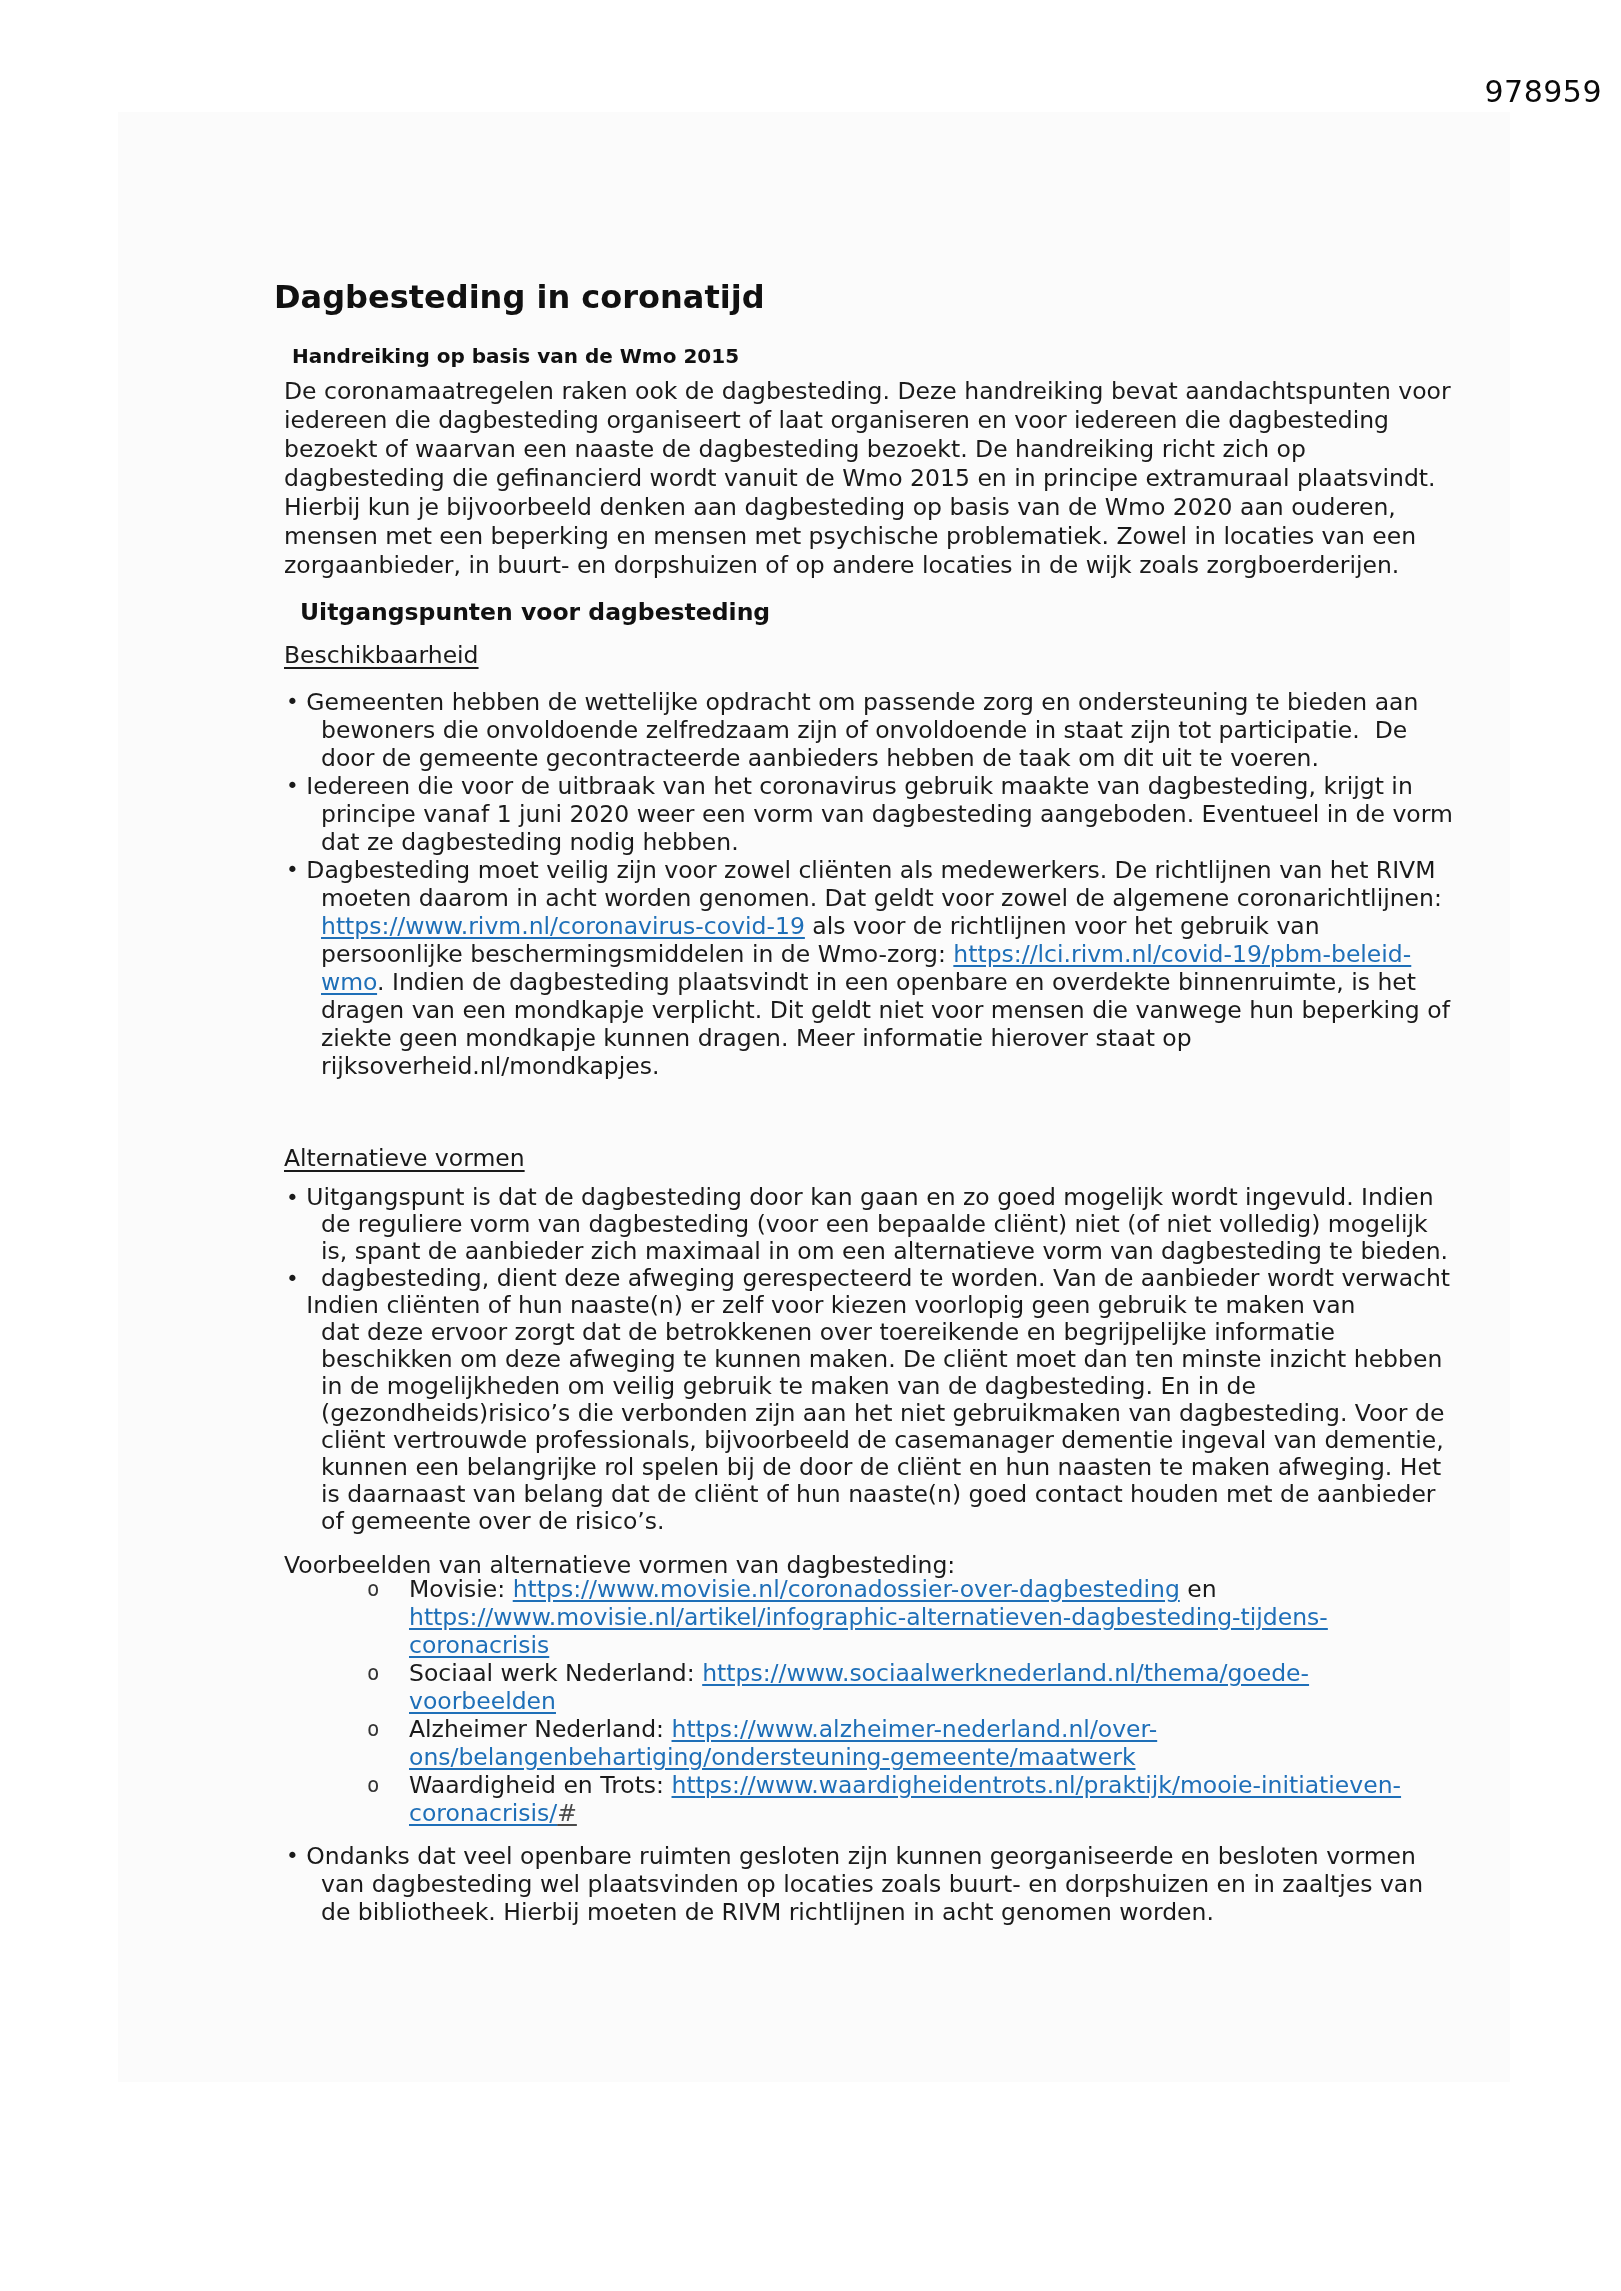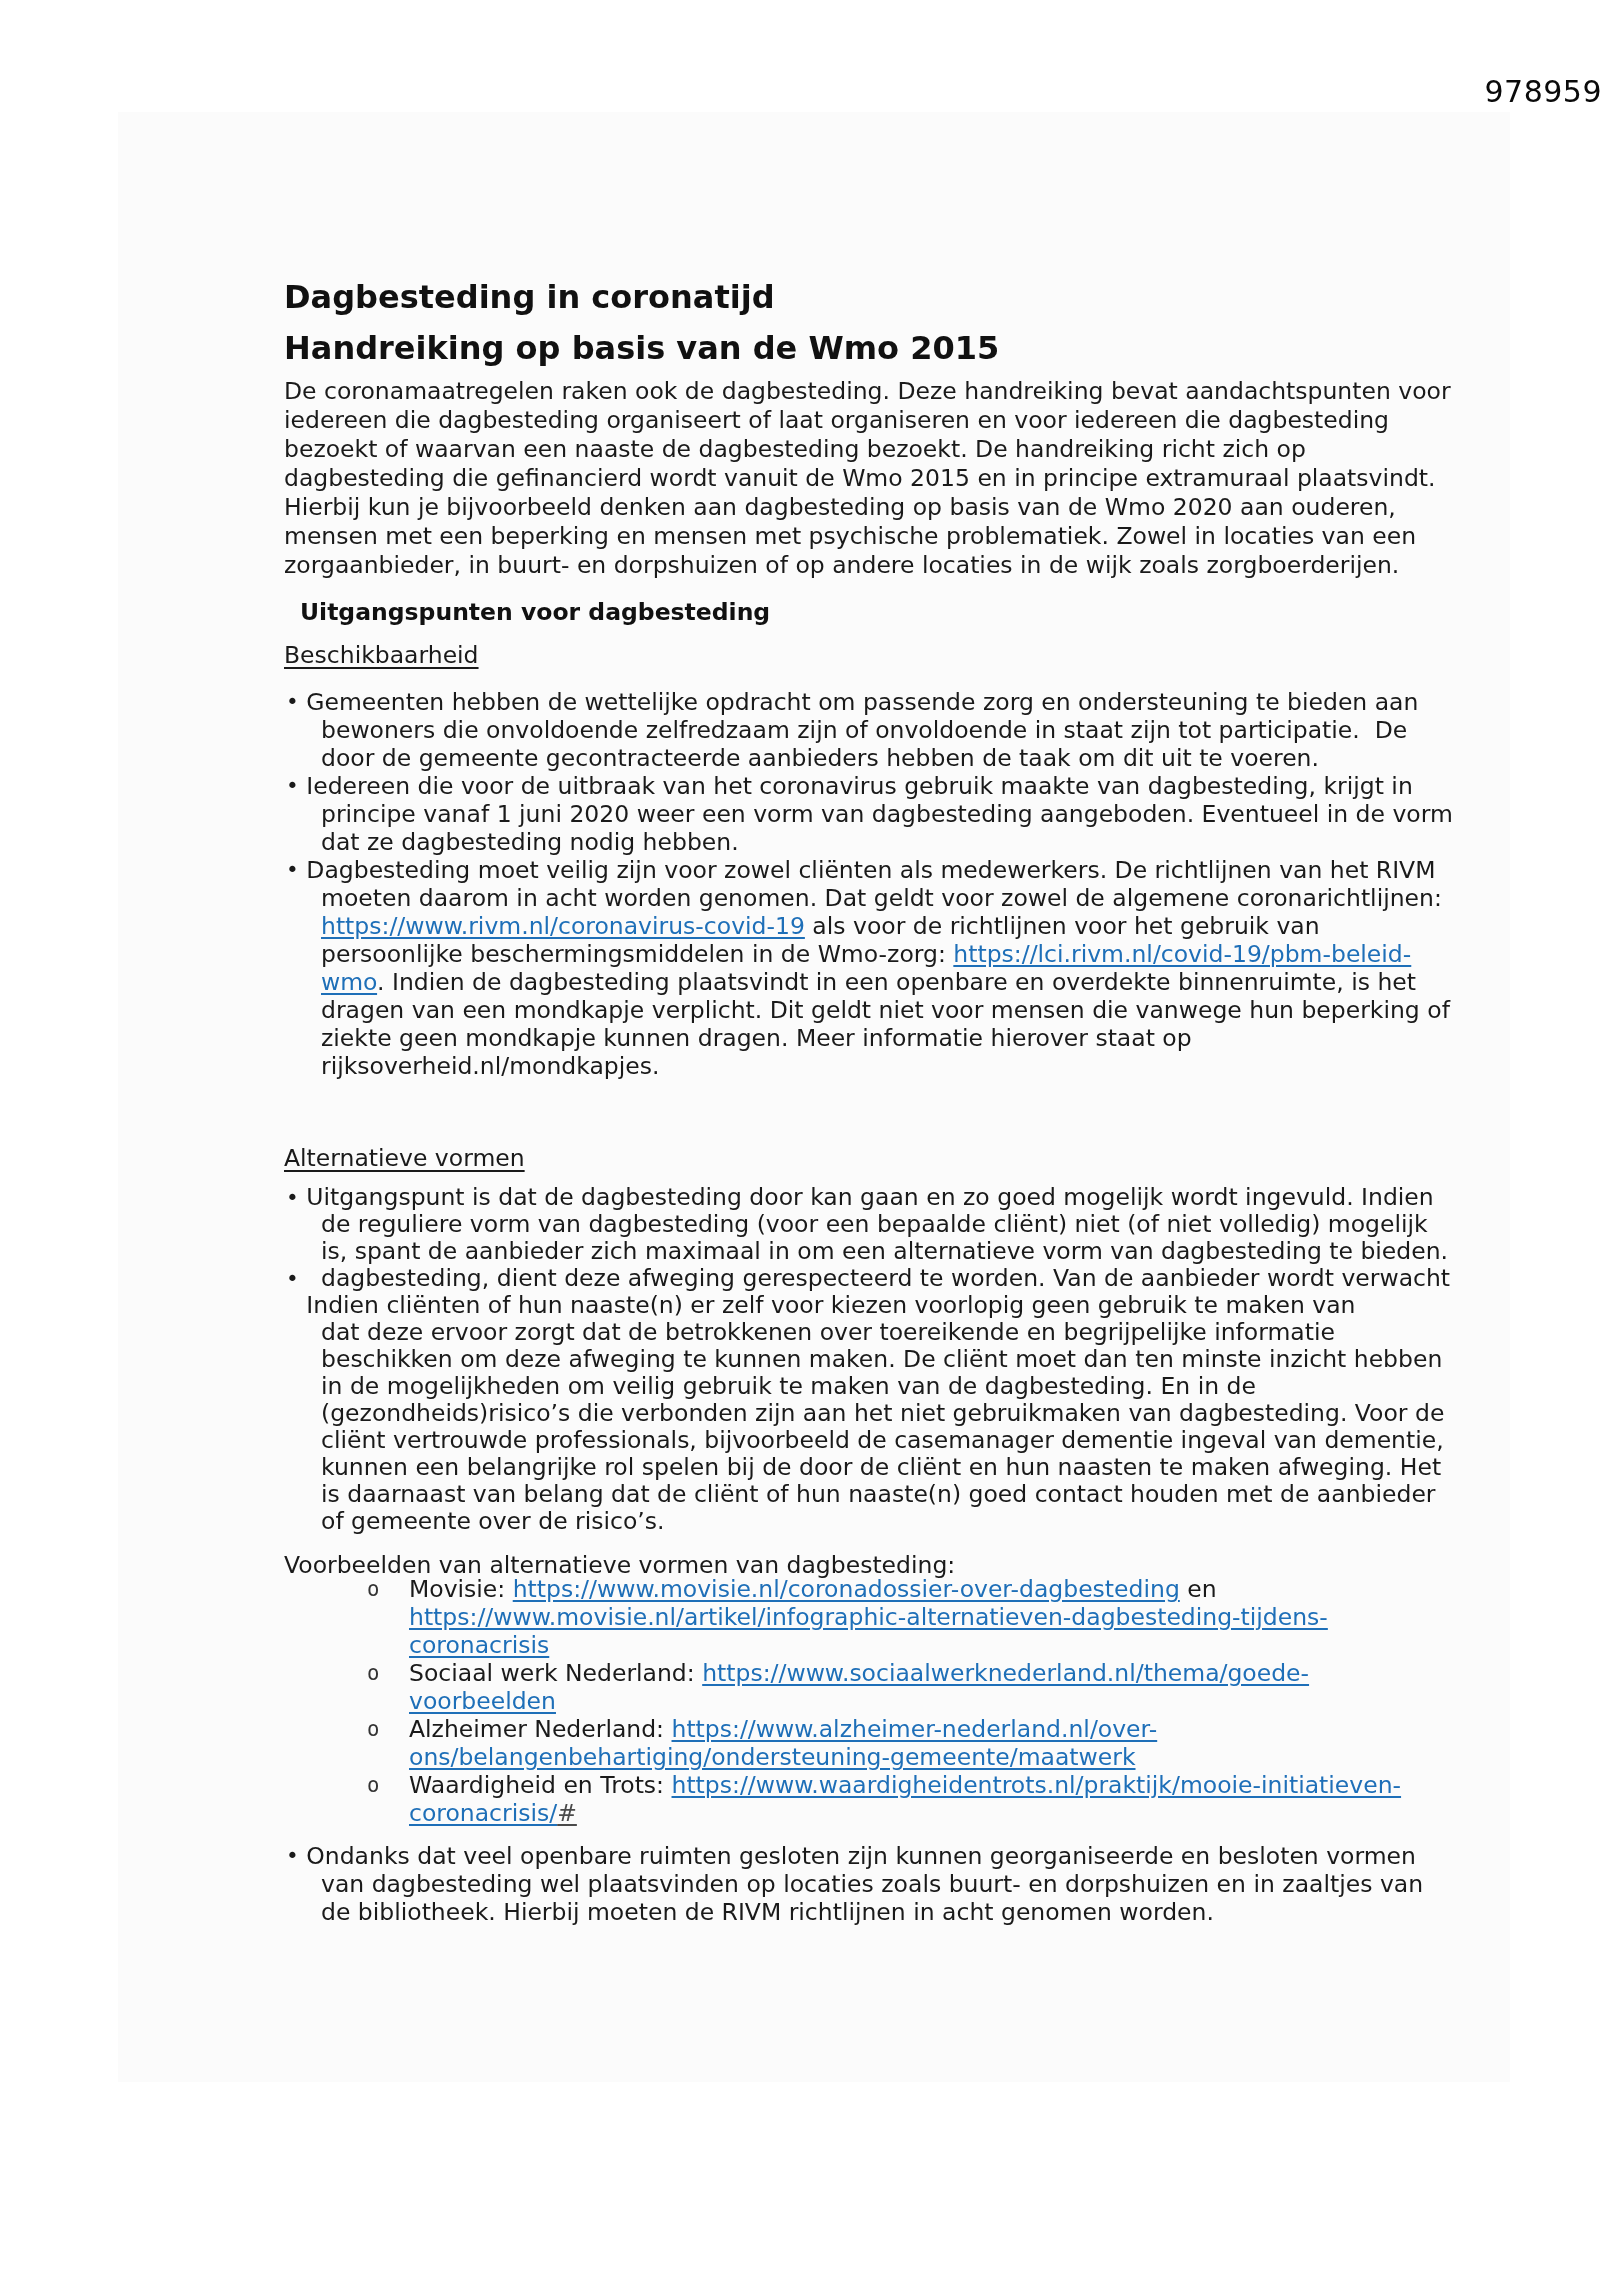--- a/index.html
+++ b/index.html
@@ -20,33 +20,33 @@
   }
   .pagenum {
     position: absolute;
     top: 74px; right: 59px;
     font-size: 30px;
     color: #0a0a0a;
     letter-spacing: 0.5px;
   }
   .title {
     position: absolute;
-    left: 284px; top: 278px;
+    left: 274px; top: 278px;
     margin: 0;
     font-size: 32px;
     line-height: 39px;
     font-weight: bold;
     color: #111111;
     white-space: pre;
   }
   .subtitle {
     position: absolute;
     left: 284px; top: 334px;
-    margin: 0;
-    font-size: 32px;
+    margin: 8px;
+    font-size: 20px;
     line-height: 28px;
     font-weight: bold;
     color: #111111;
     white-space: pre;
   }
   #doc-content {
     position: absolute;
     left: 284px; top: 0;
     width: 1108px; height: 1656px;
   }

